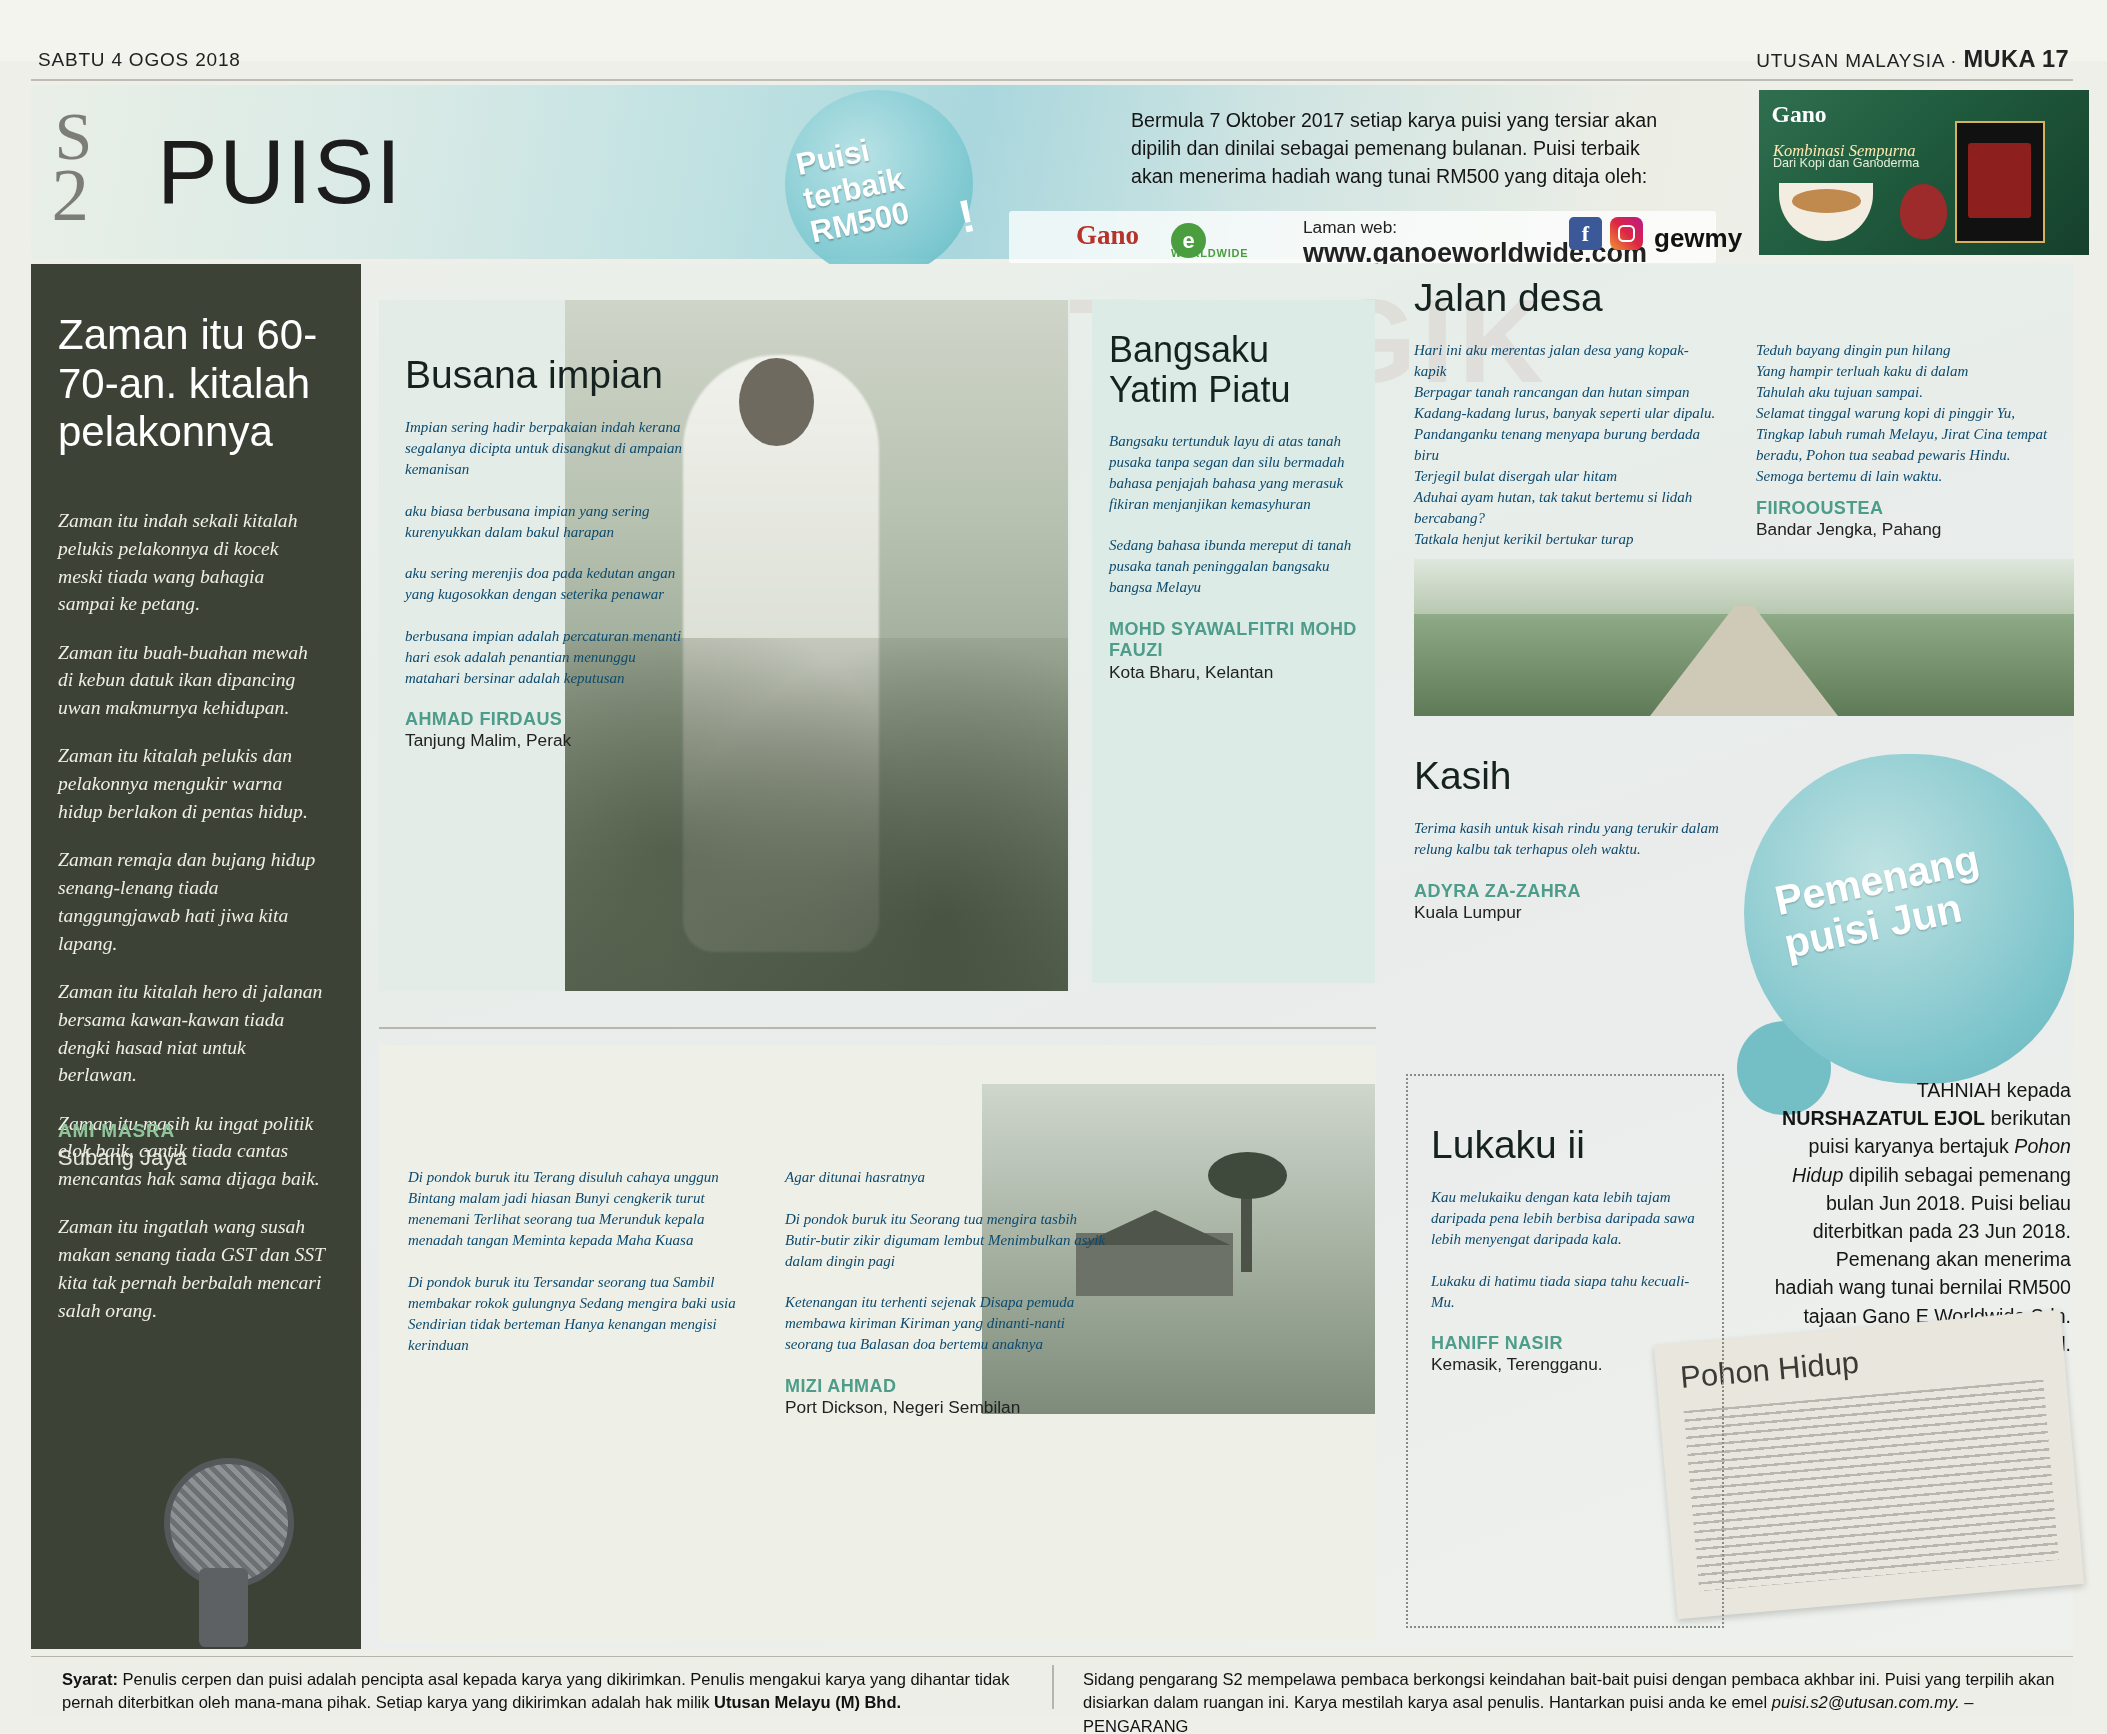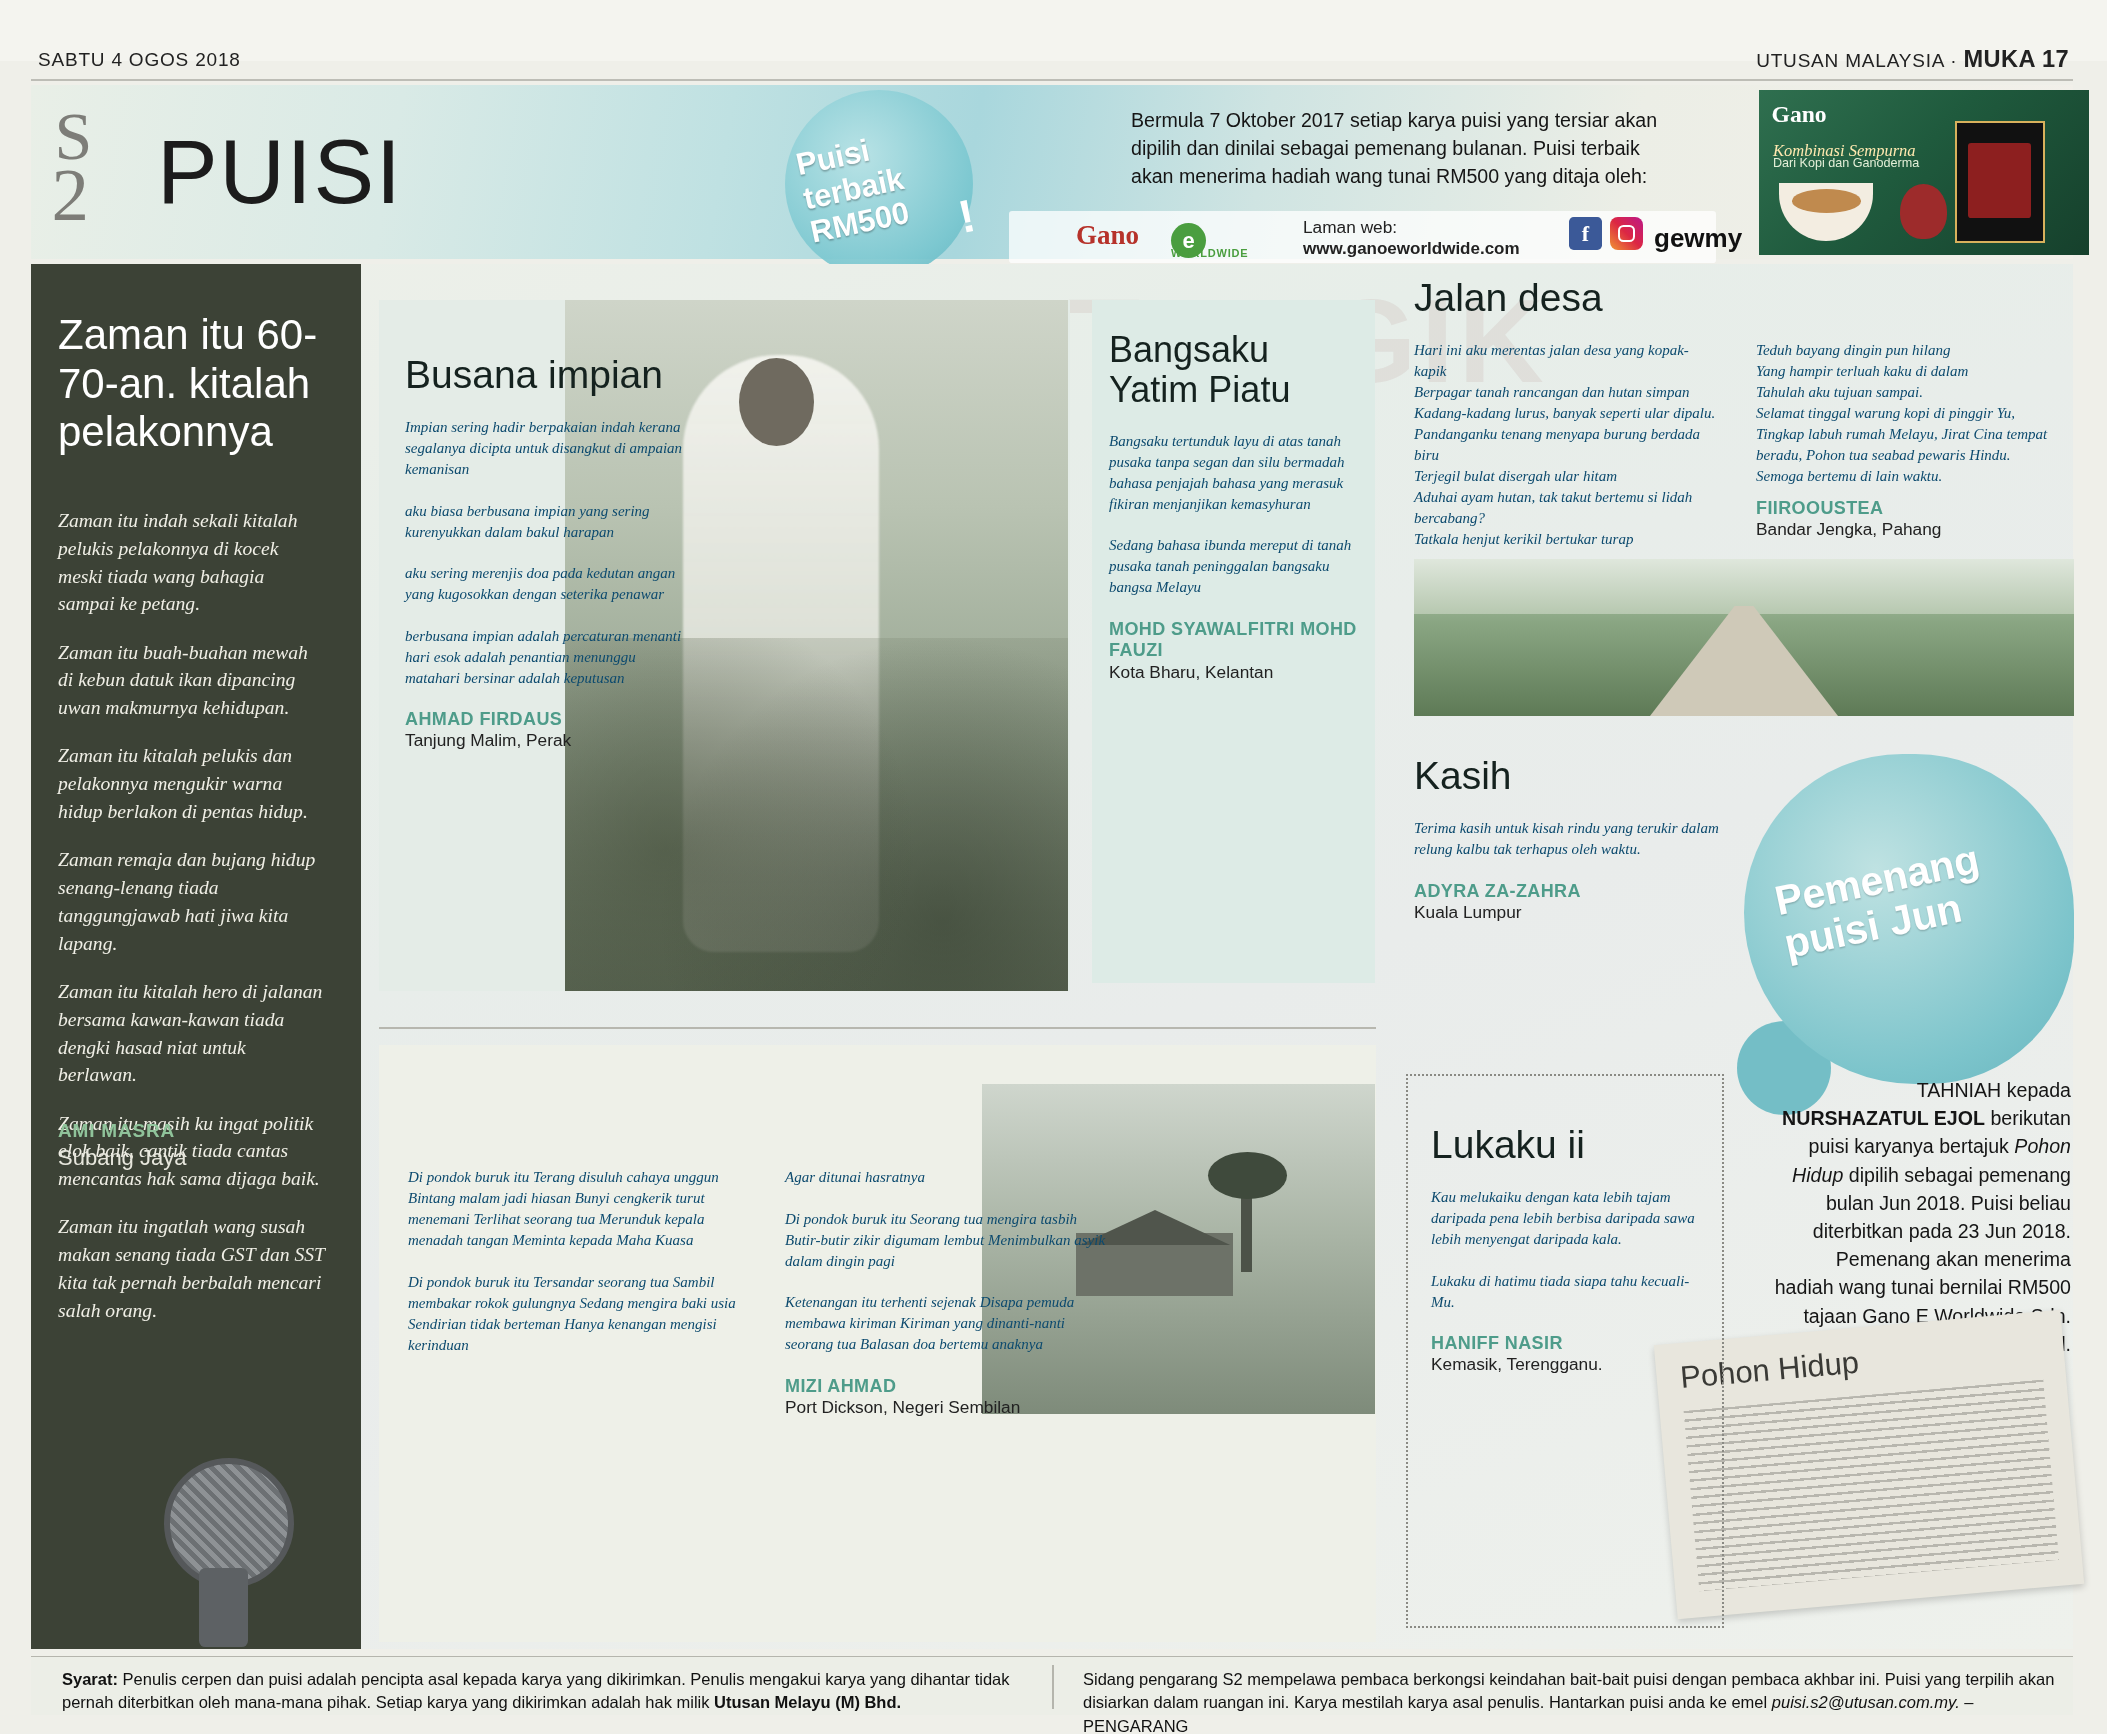--- a/index.html
+++ b/index.html
@@ -28,21 +28,21 @@
      background:radial-gradient(circle at 40% 35%,#b9e3e6,#78c6cf 70%,#5fb3bf 100%);opacity:.92;}
   .badge .txt{position:absolute;left:17.3px;top:39px;width:181px;transform:rotate(-12deg);
      font-weight:bold;font-size:31px;color:#fff;line-height:1.12;text-shadow:0 1.6px 1.6px rgba(0,0,0,.25);}
   .badge .bang{position:absolute;left:174px;top:99px;font-size:46px;font-weight:bold;color:#fff;transform:rotate(-12deg);}
   .promo{position:absolute;left:1100px;top:22px;width:550px;font-size:19.6px;line-height:1.42;color:#151515;}
   .promo-bar{position:absolute;left:978px;top:126px;width:707px;height:52px;background:rgba(255,255,255,.75);border-radius:3.1px;}
   .gano-mark{position:absolute;left:1045px;top:135px;font-size:27px;font-weight:bold;color:#b6322a;font-family:"Liberation Serif",serif;}
   .gano-e{position:absolute;left:1140px;top:138px;width:35px;height:35px;border-radius:50%;background:#4a9e3f;color:#fff;font-size:22px;font-weight:bold;text-align:center;line-height:35px;}
   .gano-ww{position:absolute;left:1140px;top:162px;font-size:11px;letter-spacing:0.8px;color:#4a9e3f;font-weight:bold;}
   .laman{position:absolute;left:1272px;top:132px;font-size:17.3px;color:#222;}
-  .laman b{font-size:17px;}
+  .laman b{font-size:27px;}
   .fb{position:absolute;left:1538px;top:132px;width:33px;height:33px;background:#3b5998;border-radius:4.7px;color:#fff;font-weight:bold;font-size:22px;text-align:center;line-height:33px;font-family:"Liberation Serif",serif;}
   .ig{position:absolute;left:1579px;top:132px;width:33px;height:33px;border-radius:7.9px;background:linear-gradient(45deg,#f09433,#dc2743,#bc1888);}
   .ig i{position:absolute;left:7.9px;top:7.9px;width:17.3px;height:17.3px;border:2.4px solid #fff;border-radius:5.5px;box-sizing:border-box;}
   .gewmy{position:absolute;left:1623px;top:138px;font-size:26px;font-weight:bold;color:#111;}
   .ad{position:absolute;left:1728px;top:4.7px;width:330px;height:165px;
      background:linear-gradient(135deg,#2f6f4f 0%,#1f5a3d 45%,#16402c 100%);overflow:hidden;}
   .ad .logo{position:absolute;left:12.6px;top:11px;font-size:23.6px;font-weight:bold;color:#fff;font-family:"Liberation Serif",serif;}
   .ad .l1{position:absolute;left:14px;top:44px;font-size:16.5px;color:#ffe9b0;font-family:"Liberation Serif",serif;font-style:italic;margin-top:7px;}
   .ad .l2{position:absolute;left:14px;top:66px;font-size:12.6px;color:#e4f0d8;}
   .ad .cup{position:absolute;left:20.4px;top:93px;width:94px;height:58px;border-radius:0 0 47px 47px;background:#f3ede1;}

